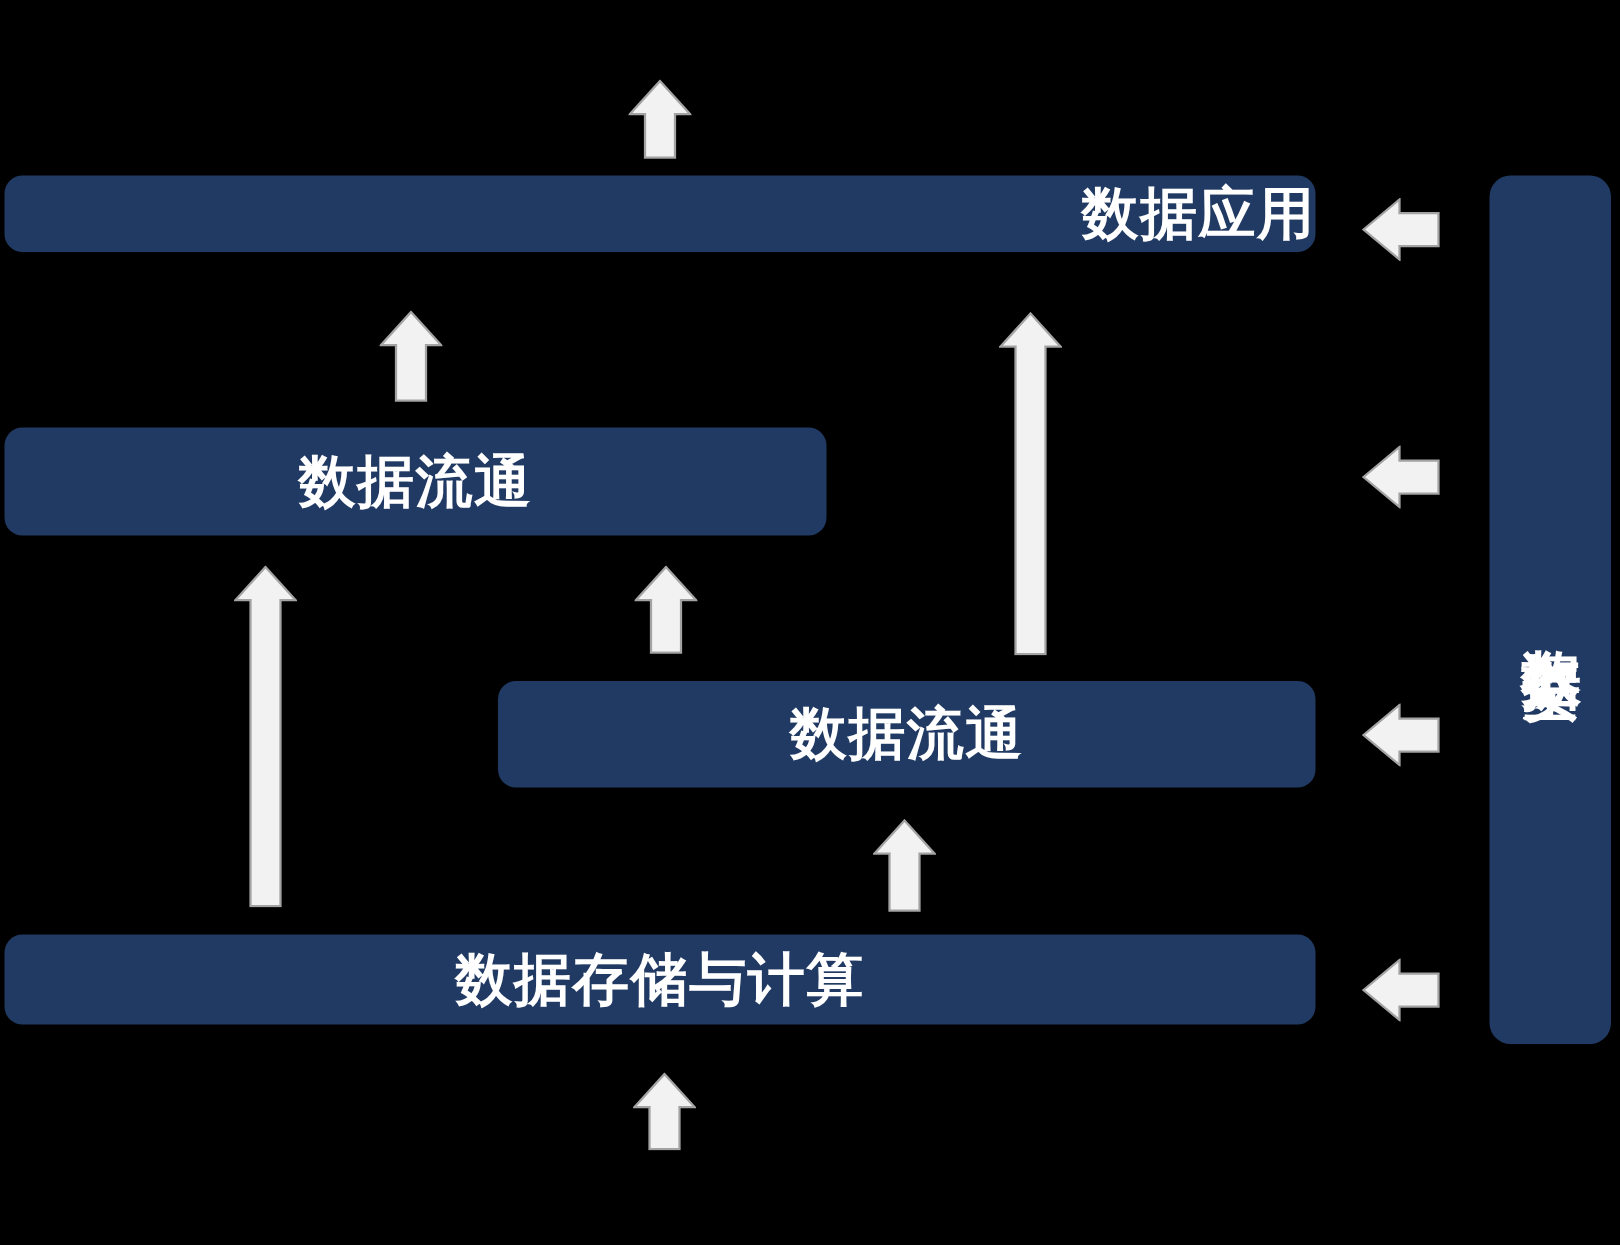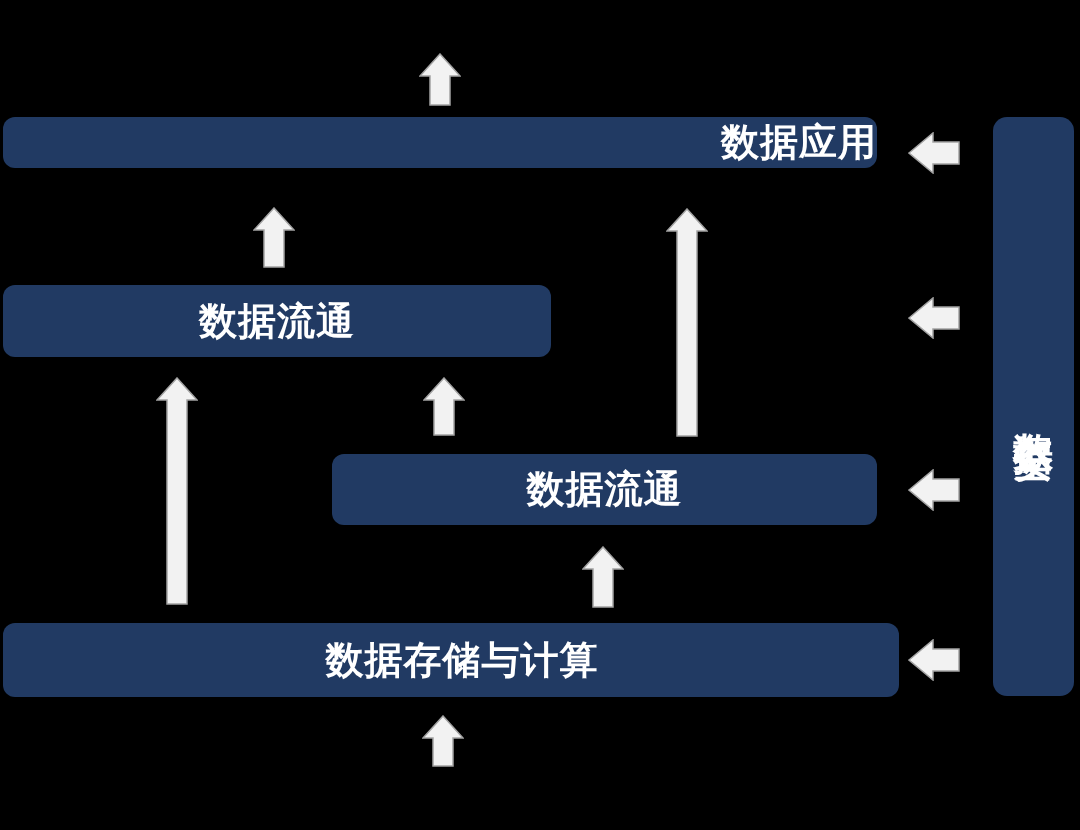--- a/index.html
+++ b/index.html
@@ -23,21 +23,21 @@
     align-items: center;
     justify-content: center;
     color: #ffffff;
     font-size: 38px;
     font-weight: bold;
     letter-spacing: 1px;
   }
   #box-app      { left: 3px;   top: 117px; width: 874px; height: 51px; justify-content: flex-end; }
   #box-flow     { left: 3px;   top: 285px; width: 548px; height: 72px; }
   #box-manage   { left: 332px; top: 454px; width: 545px; height: 71px; }
-  #box-storage  { left: 3px;   top: 623px; width: 874px; height: 74px; padding-left: 22px; }
+  #box-storage  { left: 3px;   top: 623px; width: 874px; height: 60px; }
   #box-security {
     left: 993px; top: 117px; width: 81px; height: 579px;
     border-radius: 14px;
     font-size: 40px;
   }
   #box-security .vtext {
     writing-mode: vertical-rl;
     text-orientation: upright;
     letter-spacing: 3px;
     line-height: 1;

